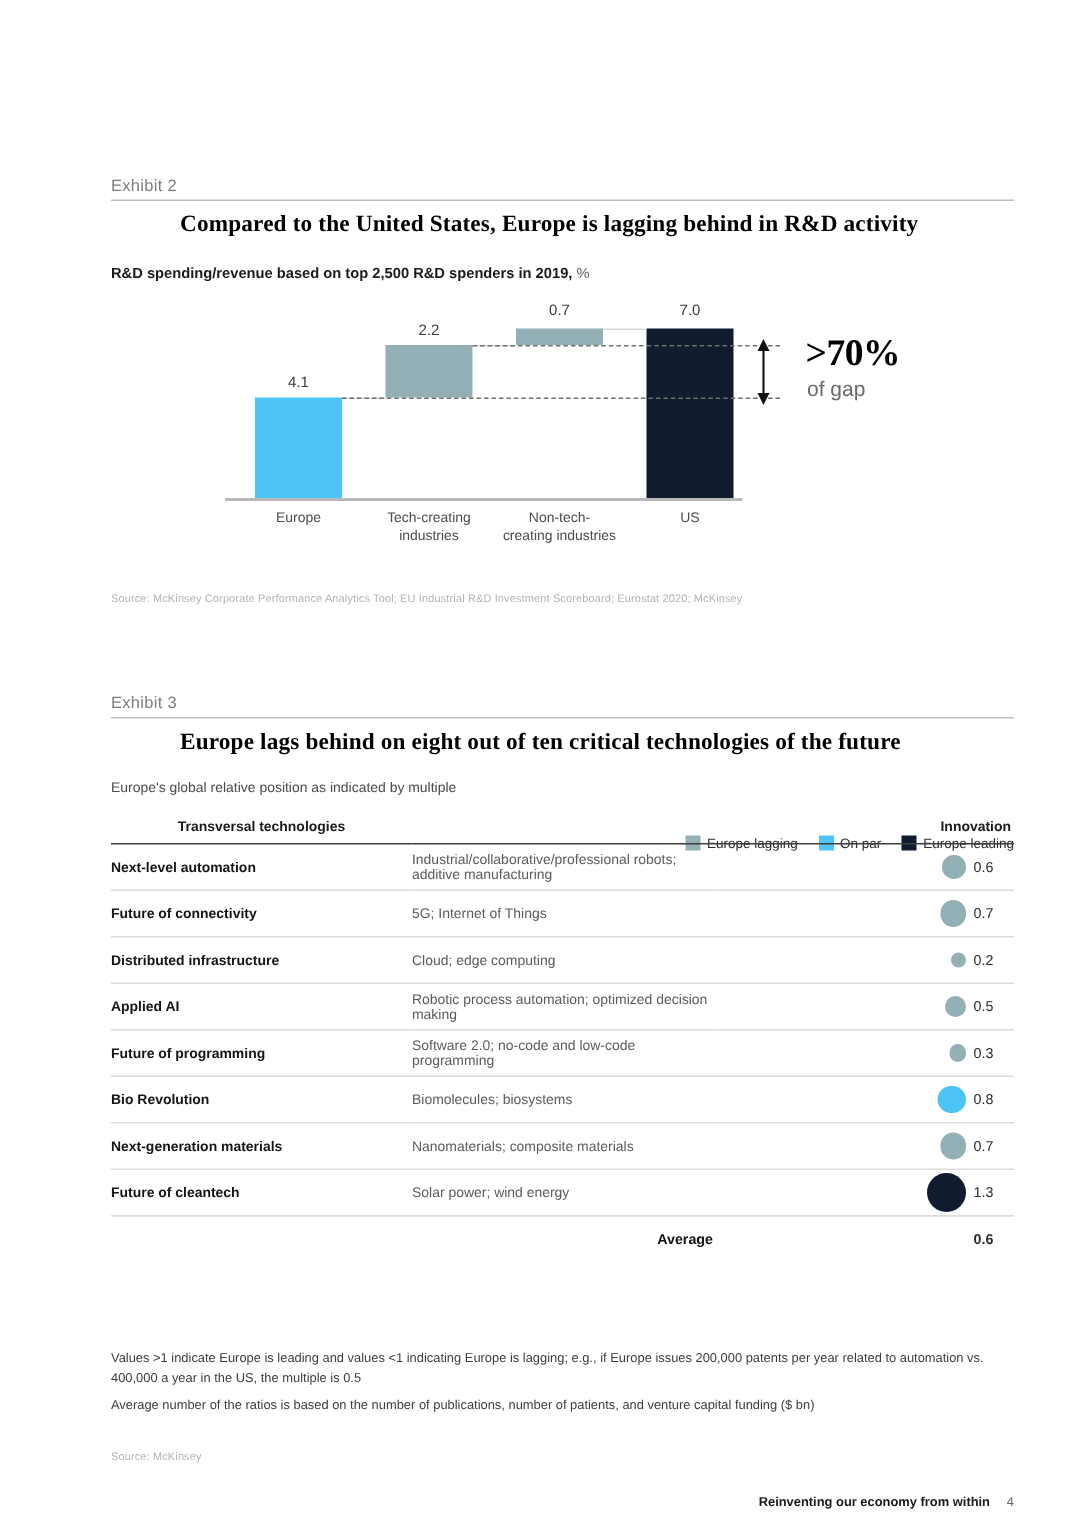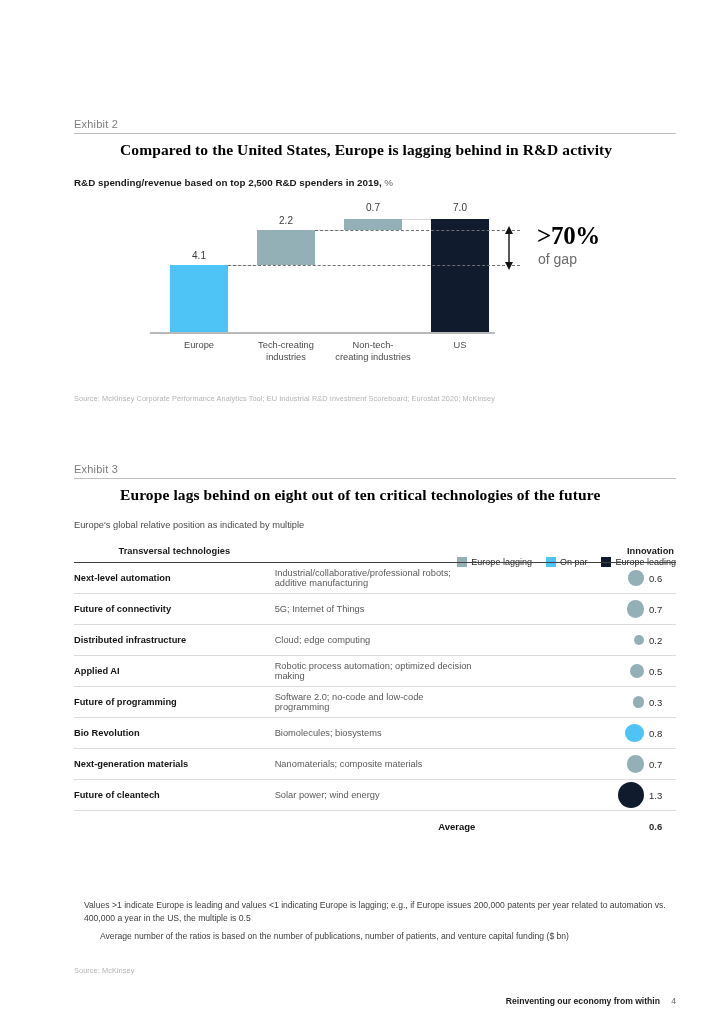--- a/index.html
+++ b/index.html
@@ -225,21 +225,21 @@
   .avg-label {
     text-align: right;
     padding-right: 8px;
   }
   .avg-val {
     padding-left: 5px;
   }
 
   .footnote {
     position: absolute;
-    left: 84px;
+    left: 74px;
     font-size: 8.6px;
     color: #3d3d3d;
     line-height: 12.6px;
     width: 604px;
   }
   .footer-title {
     position: absolute;
     right: 64px;
     bottom: 18px;
     font-size: 8.6px;
@@ -440,19 +440,19 @@
           <div class="score-wrap">
             <div class="bubble-slot"></div>
             <div class="score-val avg-val">0.6</div>
           </div>
         </td>
       </tr>
     </tfoot>
   </table>
 
   <div class="footnote" style="top:899px;">Values &gt;1 indicate Europe is leading and values &lt;1 indicating Europe is lagging; e.g., if Europe issues 200,000 patents per year related to automation vs. 400,000 a year in the US, the multiple is 0.5</div>
-  <div class="footnote" style="top:930px;margin-left:16px;">Average number of the ratios is based on the number of publications, number of patients, and venture capital funding ($ bn)</div>
+  <div class="footnote" style="top:930px;">Average number of the ratios is based on the number of publications, number of patients, and venture capital funding ($ bn)</div>
 
   <div class="source-line" style="top:966px;text-align:right;">Source: McKinsey</div>
 
   <div class="footer-title">Reinventing our economy from within</div>
   <div class="footer-page">4</div>
 </div>
 
 </body></html>

